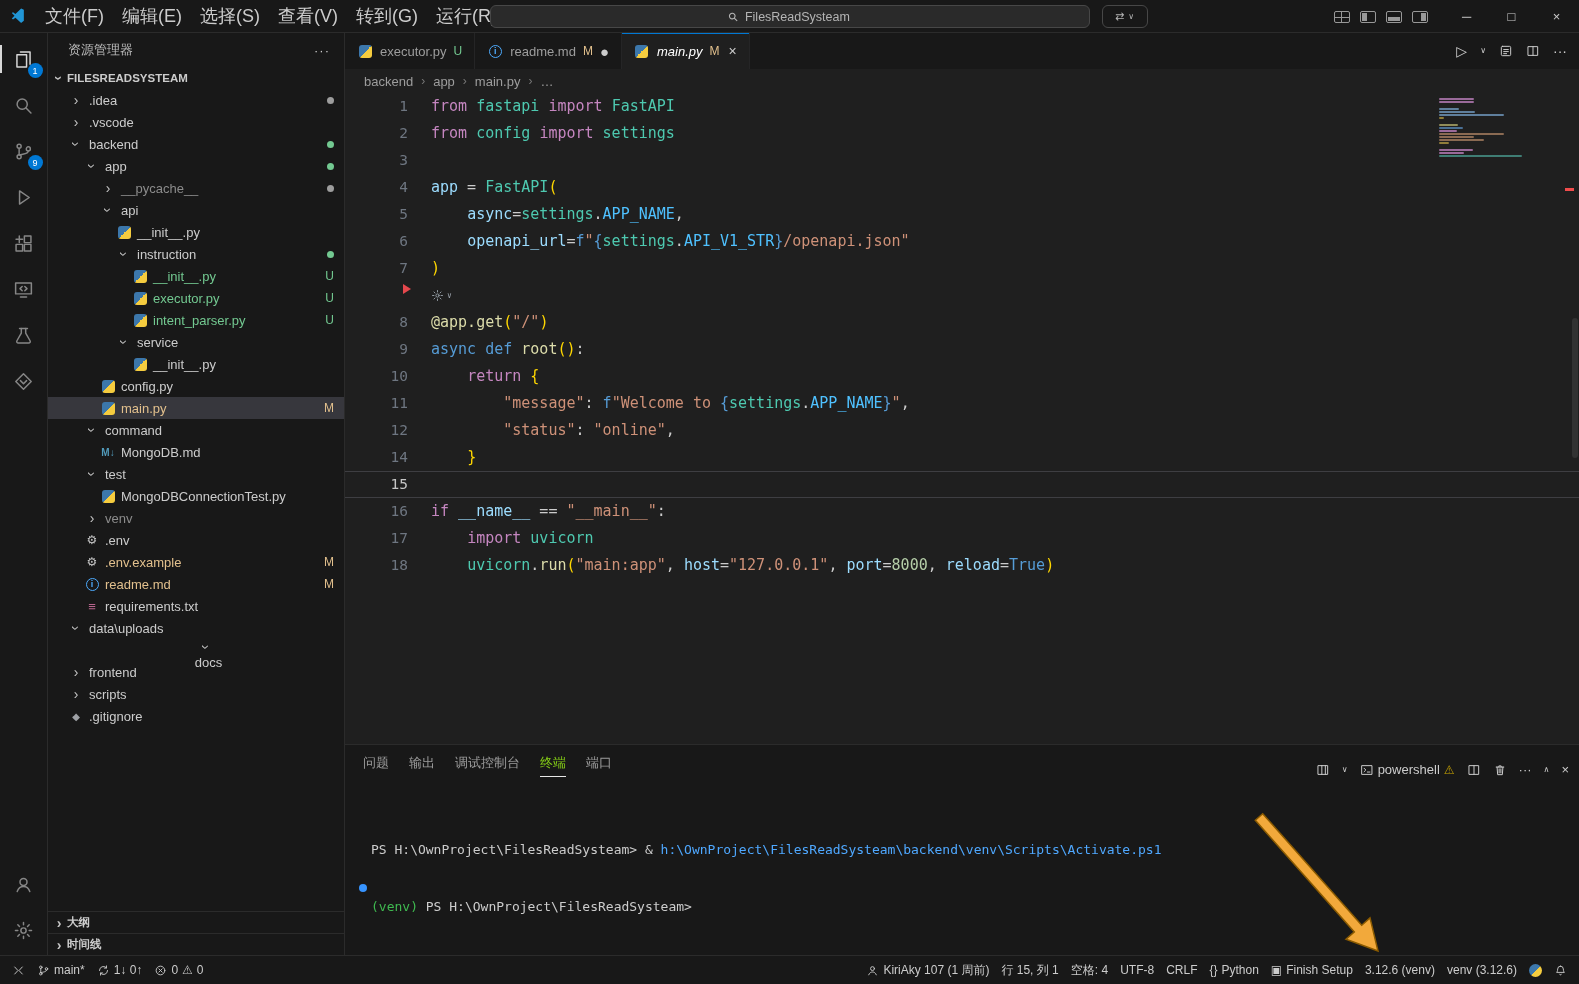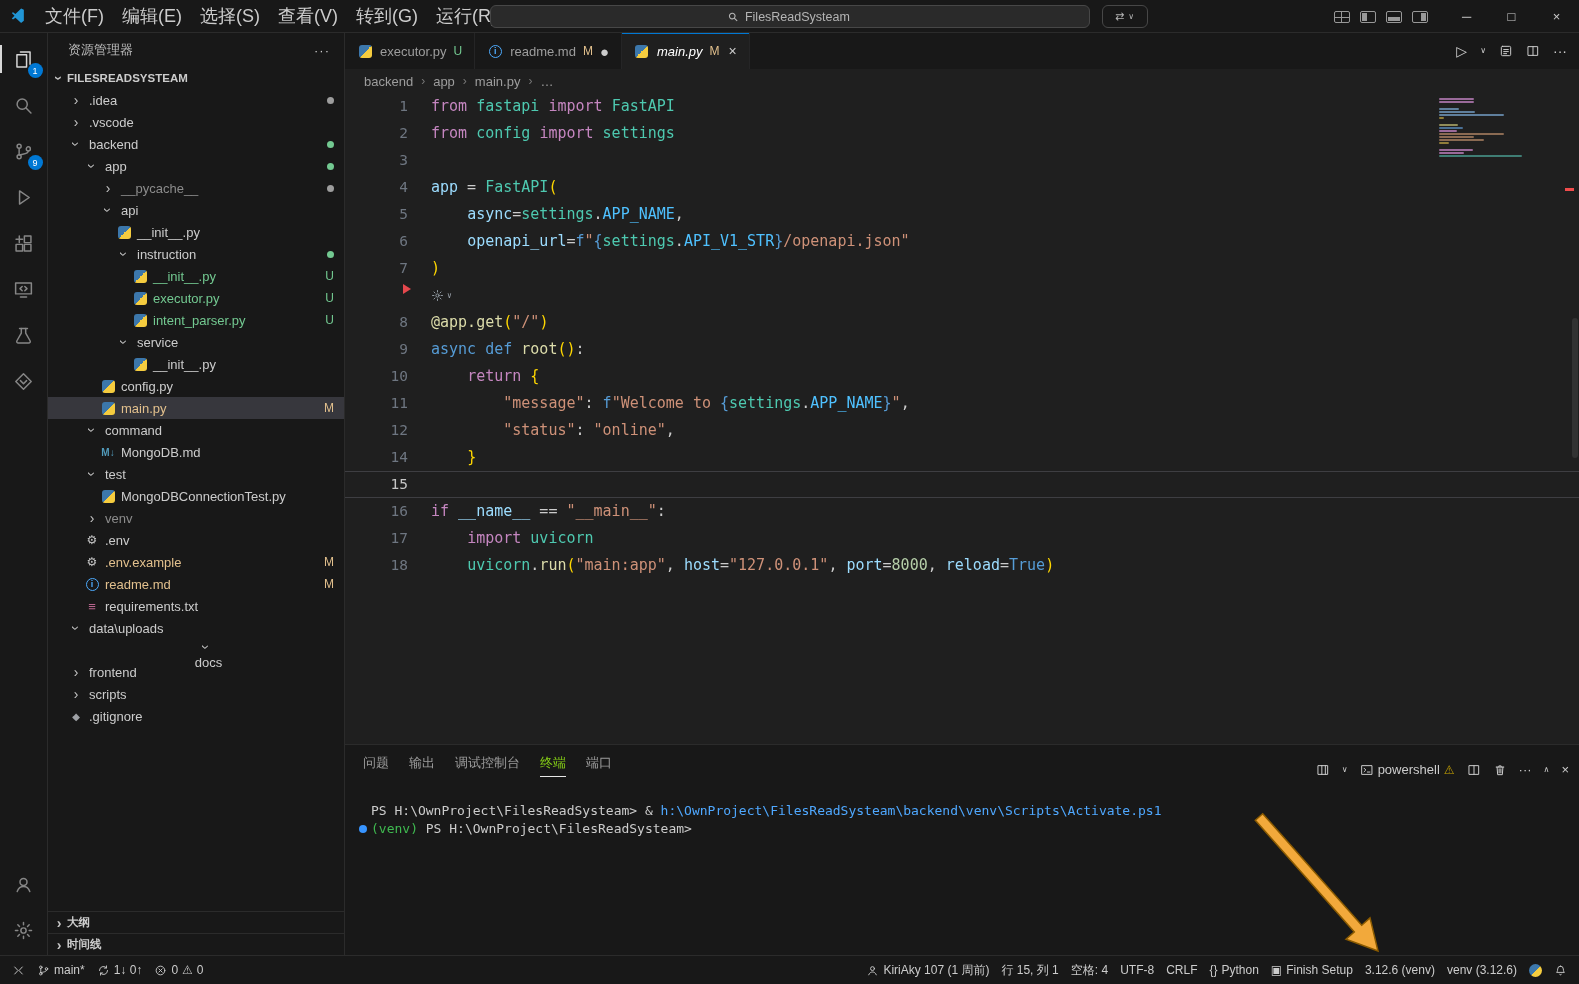--- a/index.html
+++ b/index.html
@@ -95,21 +95,21 @@
   .p-tabs{display:flex;gap:20px;}
   .p-tab{color:#9d9d9d;font-size:13px;padding:7px 0 4px;border-bottom:1px solid transparent;}
   .p-tab.active{color:#84cc16;border-bottom-color:#e7e7e7;}
   .panel-actions{margin-left:auto;display:flex;align-items:center;gap:12px;color:#ccc;font-size:13px;}
   .pa-group{display:flex;align-items:center;gap:4px;}
   .warn-yellow{color:#cca700;font-size:12px;}
   .terminal{flex:1;font-family:"DejaVu Sans Mono",monospace;font-size:13px;line-height:18px;padding:25px 0 0 10px;color:#ccc;}
   .t-line{display:flex;align-items:center;}
   .t-deco{width:16px;flex:0 0 auto;display:flex;align-items:center;justify-content:center;}
   .bdot{width:8px;height:8px;border-radius:50%;background:#3794ff;}
-  .t-text{white-space:pre;}
+  .t-text{white-space:pre;margin-top:39px;}
   .tc-fg{color:#cccccc;}.tc-blue{color:#4fa8ff;}.tc-green{color:#3fba50;}
 
   
   .statusbar{height:29px;background:#181818;border-top:1px solid #2b2b2b;display:flex;align-items:stretch;font-size:12px;color:#ccc;padding:0 6px;}
   .sb-left,.sb-right{display:flex;align-items:stretch;}
   .sb-right{margin-left:auto;}
   .sb-item{display:flex;align-items:center;gap:4px;padding:0 6px;}
   .sb-item svg{width:13px;height:13px;}
 
   

